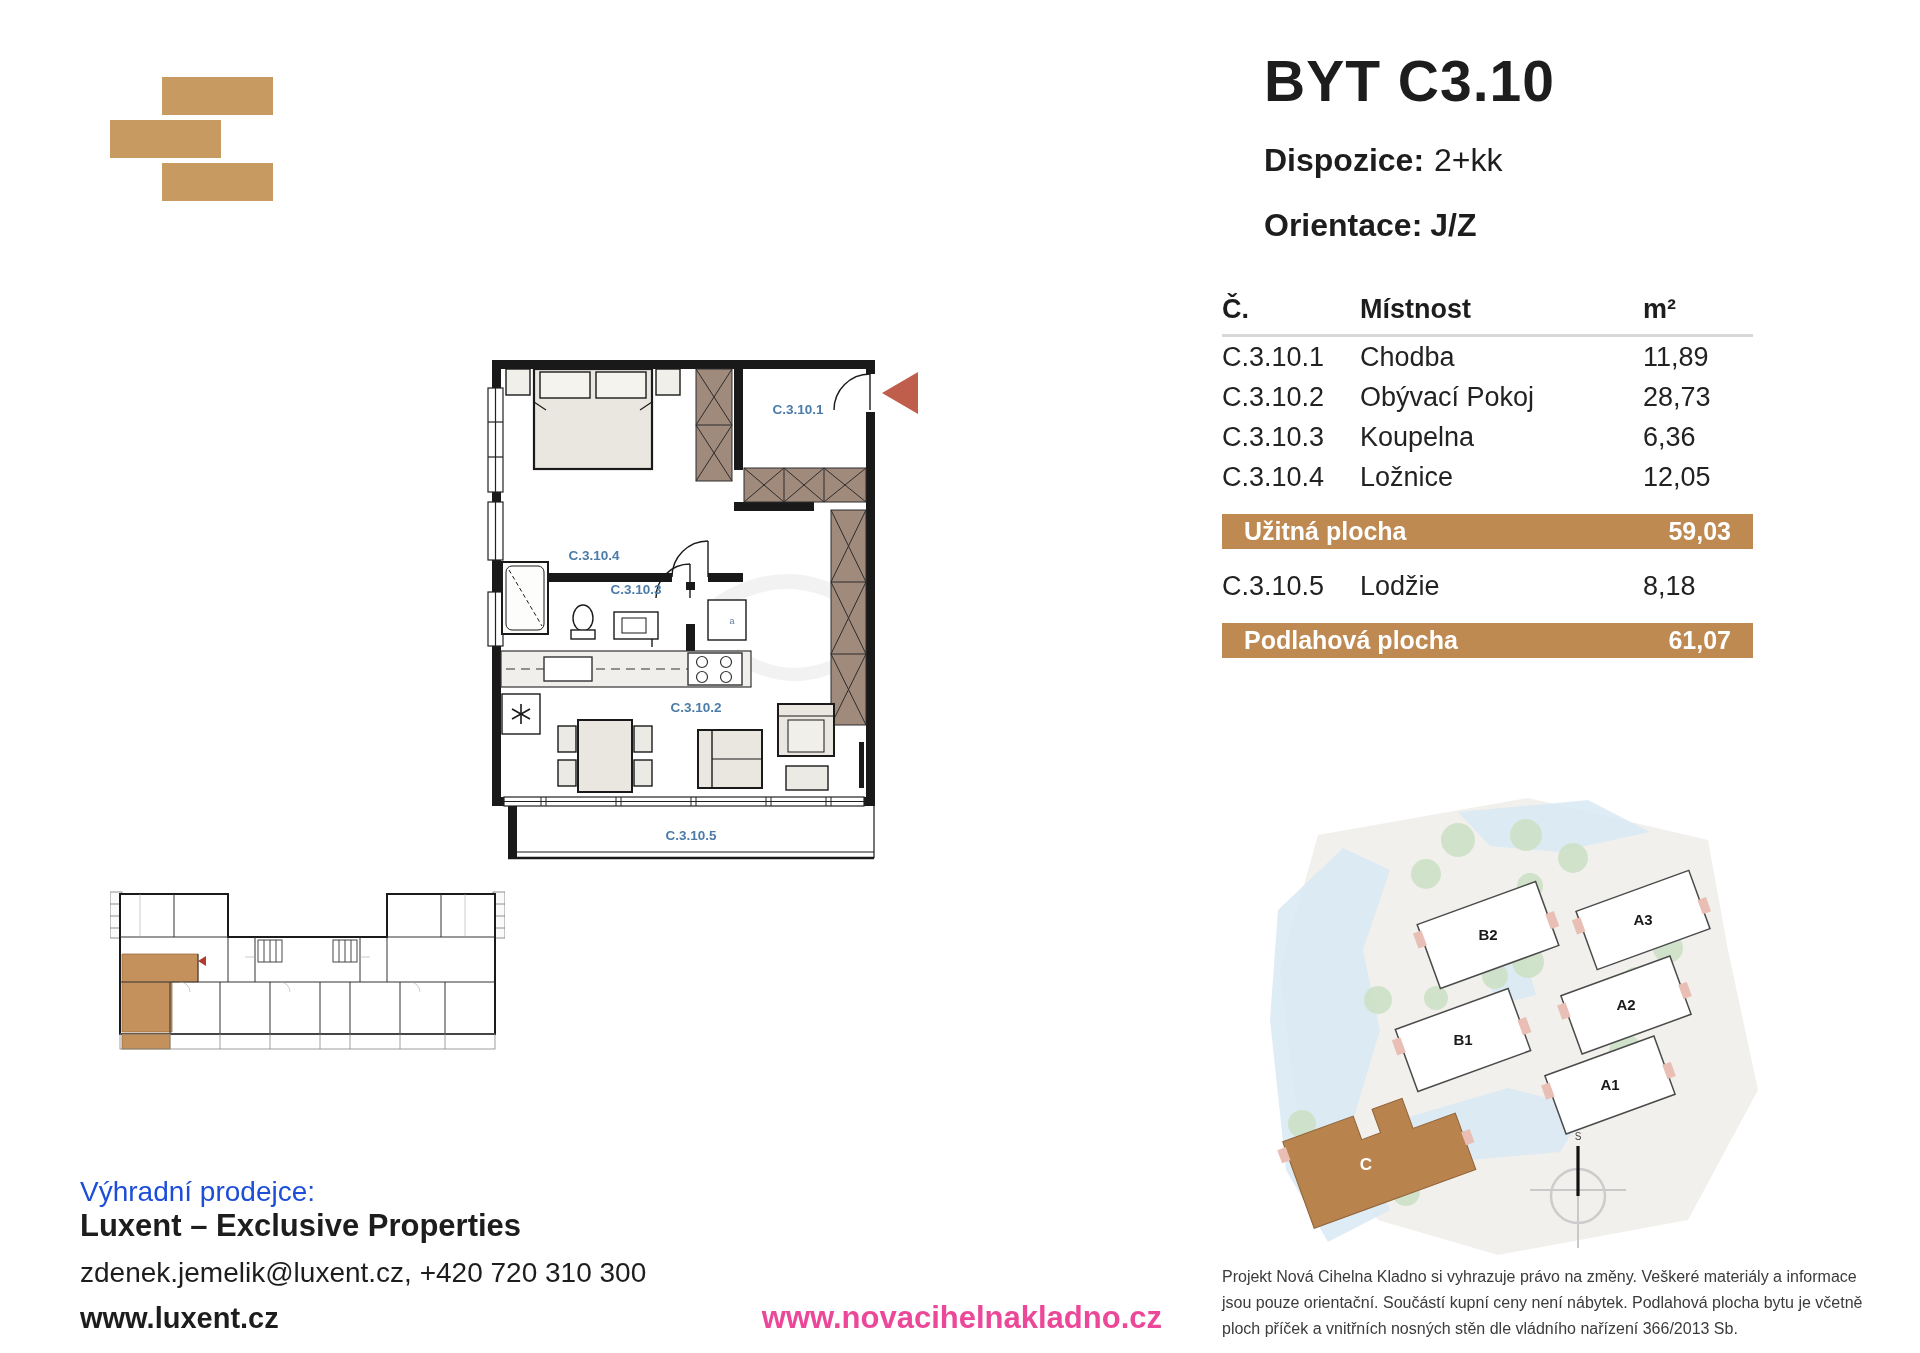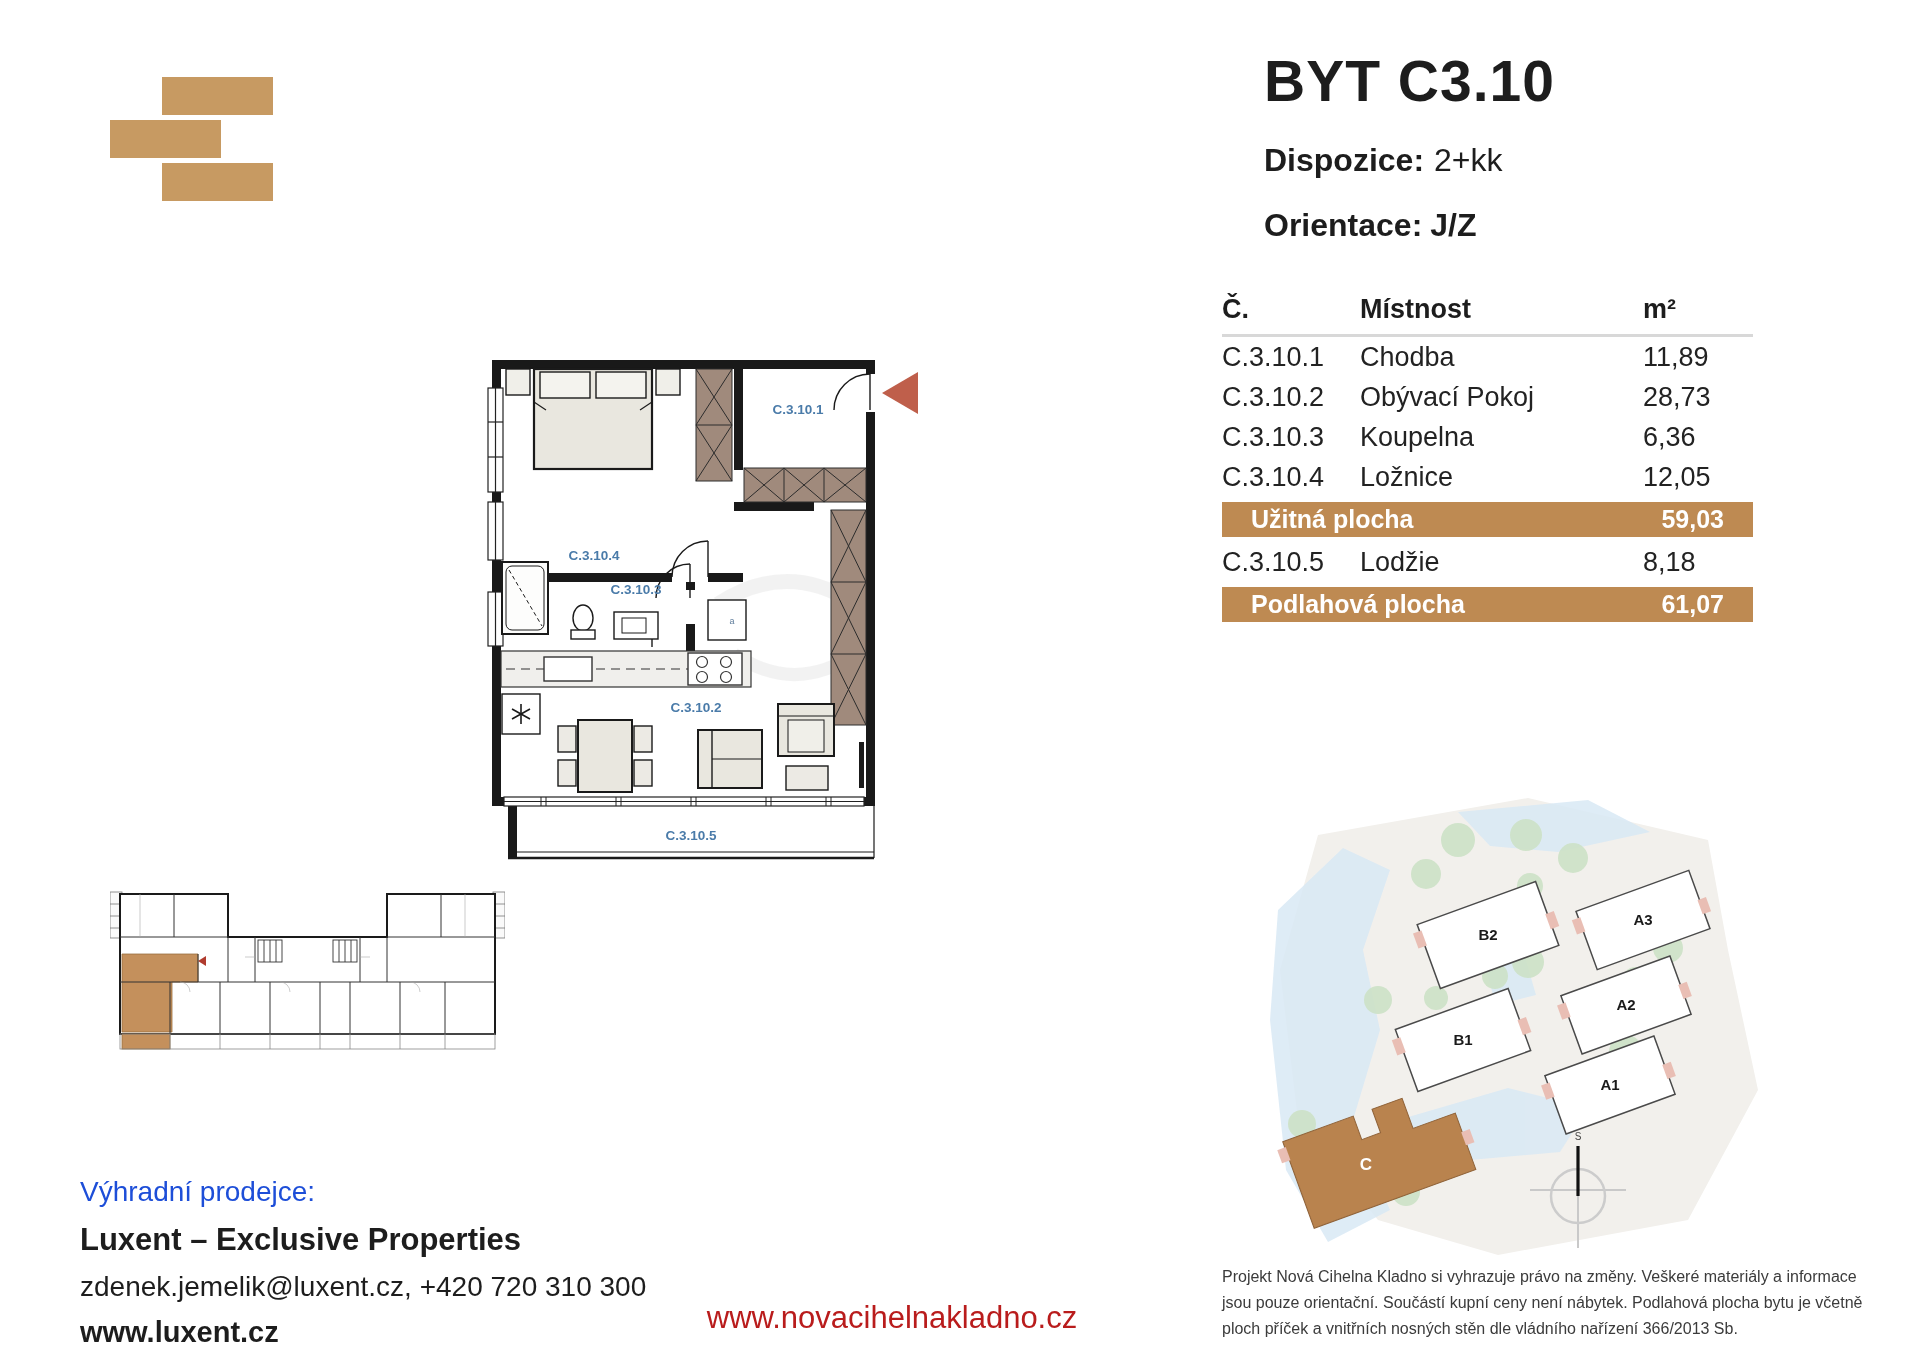--- a/index.html
+++ b/index.html
@@ -29,41 +29,41 @@
   .spec-line .val { font-weight:400; margin-left:10px; }
   .spec-line .val.bold { font-weight:800; margin-left:8px; }
   
   .room-table { position:absolute; left:1222px; top:294px; width:531px; }
   .t-head { display:flex; align-items:baseline; height:38px; font-weight:800; font-size:27px; }
   .t-divider { height:3px; background:#d8d8d8; margin-top:2px; }
   .t-row { display:flex; align-items:center; height:40px; font-size:27px; color:#222; }
   .c-code { width:138px; flex:none; }
   .c-name { flex:1; }
   .c-area { width:110px; flex:none; }
-  .t-bar { display:flex; align-items:center; height:35px; margin:5px 0; background:#BE8A52; color:#fff;
-           font-weight:800; font-size:25px; padding:0 29px;gap:15px; }
+  .t-bar { display:flex; align-items:center; height:35px; margin:17px 0; background:#BE8A52; color:#fff;
+           font-weight:800; font-size:25px; padding:0 22px;gap:15px; }
   .t-bar .c-name { flex:1; }
   .t-bar .c-area { width:110px; text-align:right; }
   
   .floor-plan { position:absolute; left:486px; top:352px; }
   .floor-overview { position:absolute; left:110px; top:882px; }
   .site-plan { position:absolute; left:1258px; top:790px; }
   .plan-label { font:700 13.5px "Liberation Sans","DejaVu Sans",sans-serif; fill:#4a7ba9; }
   .tiny-label { font:400 9px "Liberation Sans",sans-serif; fill:#5f7d9c; }
   .site-label { font:600 15px "Liberation Sans",sans-serif; fill:#1a1a1a; text-anchor:middle; }
   .site-label-c { font:700 17px "Liberation Sans",sans-serif; fill:#ffffff; text-anchor:middle; }
   .compass-label { font:400 10px "Liberation Sans",sans-serif; fill:#444; text-anchor:middle; }
   
   .seller { position:absolute; left:80px; top:1176px; }
   .seller-intro { font-size:28px; color:#1d4ed8; }
-  .seller-name { margin-top:14px; font-size:31px; font-weight:800; }
+  .seller-name { font-size:31px; font-weight:800; }
   .seller-contact { margin-top:13px; font-size:28px; }
   .seller-web { margin-top:13px; font-size:29px; font-weight:800; }
-  .project-link { position:absolute; left:622px; top:1300px; width:540px; text-align:center;
-                  font-size:31px; font-weight:400; color:#b91c1c; }
+  .project-link { position:absolute; left:622px; top:1300px; width:540px; text-align:right;
+                  font-size:31px; font-weight:700; color:#ec4899; }
   .disclaimer { position:absolute; left:1222px; top:1264px; width:650px;
                 font-size:16px; line-height:1.62; color:#3b3b3b; }
 </style>
 </head>
 <body>
 
 <div class="page">
 
   <div class="logo">
     <div class="brick-icon">

